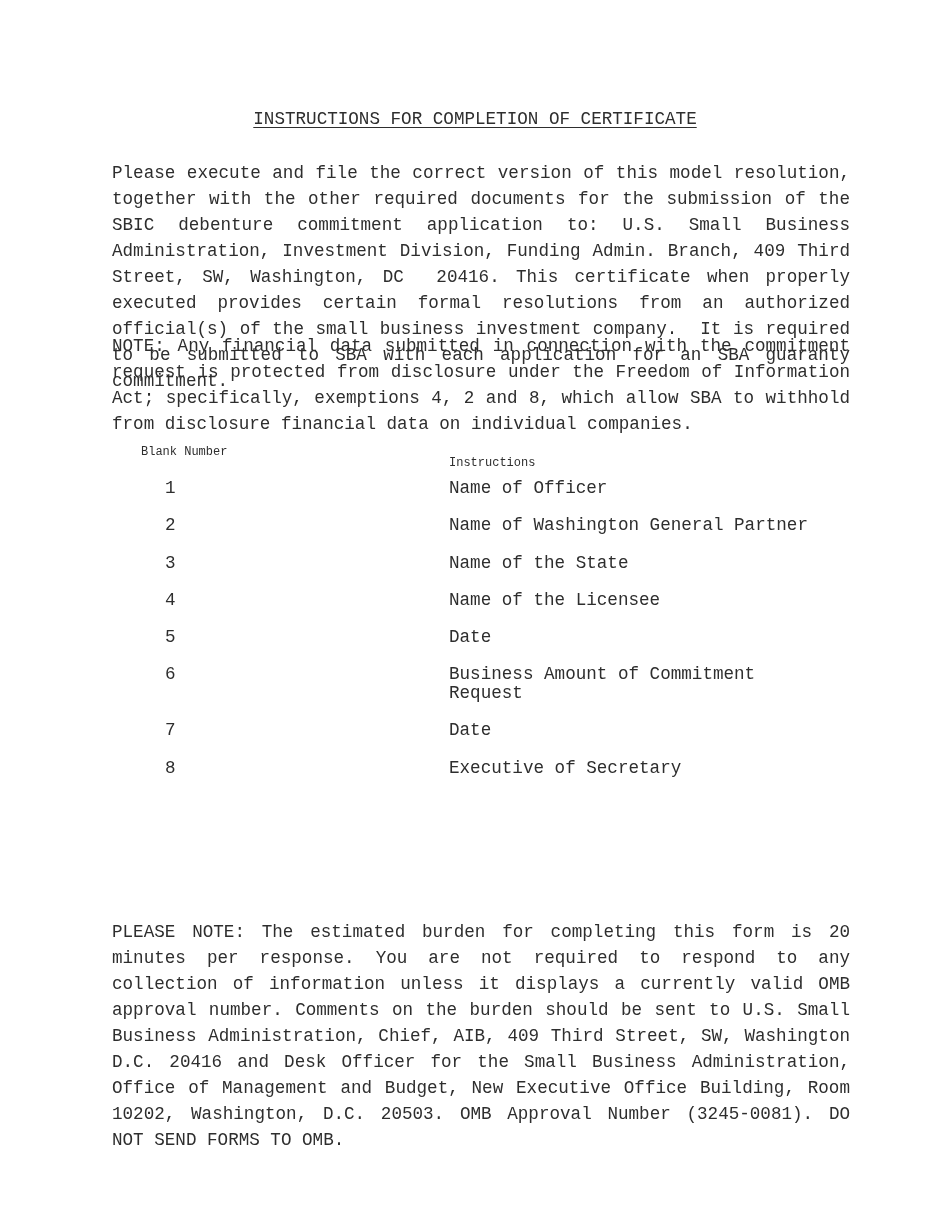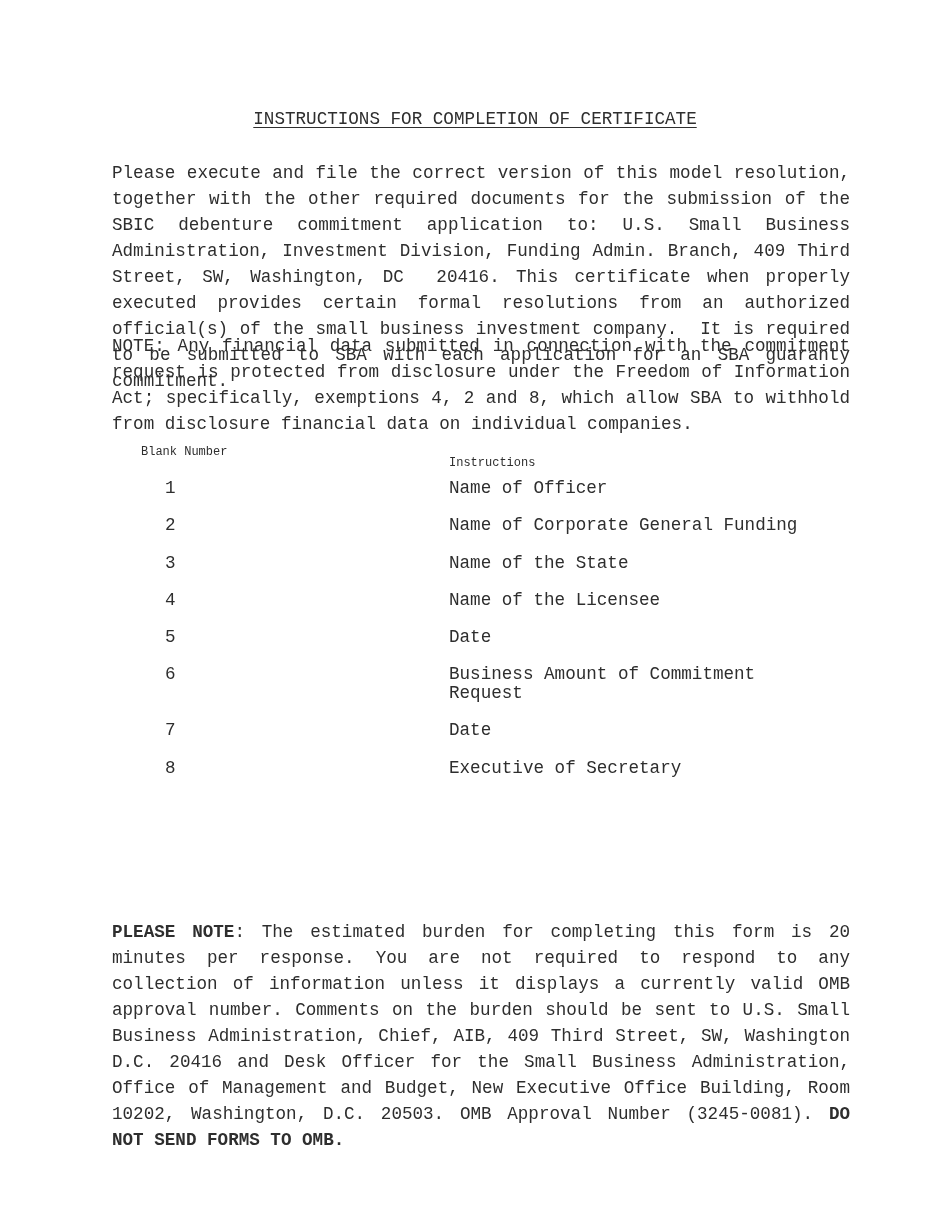--- a/index.html
+++ b/index.html
@@ -16,21 +16,21 @@
   .title span { text-decoration: underline; text-underline-offset: 3px; text-decoration-thickness: 1px; }
   .para {
     position: absolute; left: 112px; width: 738px;
     font-size: 17.6px; line-height: 26px;
     text-align: justify; text-align-last: left;
     white-space: normal;
   }
   .p1 { top: 160px; }
   .p2 { top: 333px; }
   .p3 { top: 919px; }
-  .p3 b { font-weight: bold; }
+  .p3 b { font-weight: normal; }
   .footer {
     position: absolute; left: 112px; top: 1093px;
     font-size: 17.6px; line-height: 20px;
   }
   .th {
     position: absolute; top: 442px; font-size: 12px; line-height: 20px;
     text-underline-offset: 4px; text-decoration-thickness: 1px;
   }
   .th-num { left: 141px; }
   .th-ins { left: 449px; margin-top: 11px; }
@@ -54,21 +54,21 @@
   <div>
     <div class="th th-num">Blank Number</div>
     <div class="th th-ins">Instructions</div>
 
     <div class="row" style="top:479px">
       <span class="num">1</span>
       <span class="ins">Name of Officer</span>
     </div>
     <div class="row" style="top:516px">
       <span class="num">2</span>
-      <span class="ins">Name of Corporate General Funding</span>
+      <span class="ins">Name of Washington General Partner</span>
     </div>
     <div class="row" style="top:554px">
       <span class="num">3</span>
       <span class="ins">Name of the State</span>
     </div>
     <div class="row" style="top:591px">
       <span class="num">4</span>
       <span class="ins">Name of the Licensee</span>
     </div>
     <div class="row" style="top:628px">

